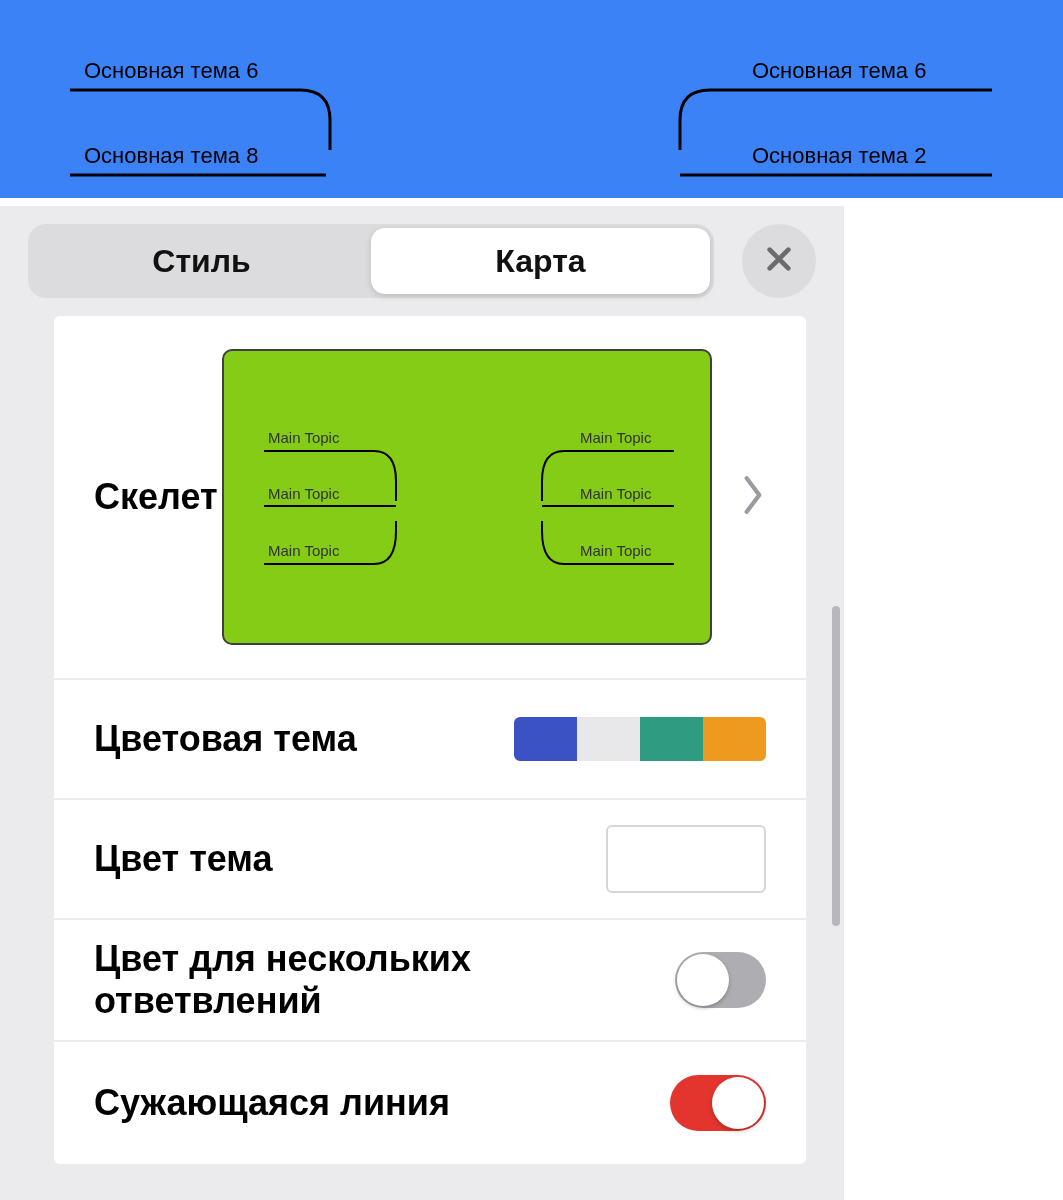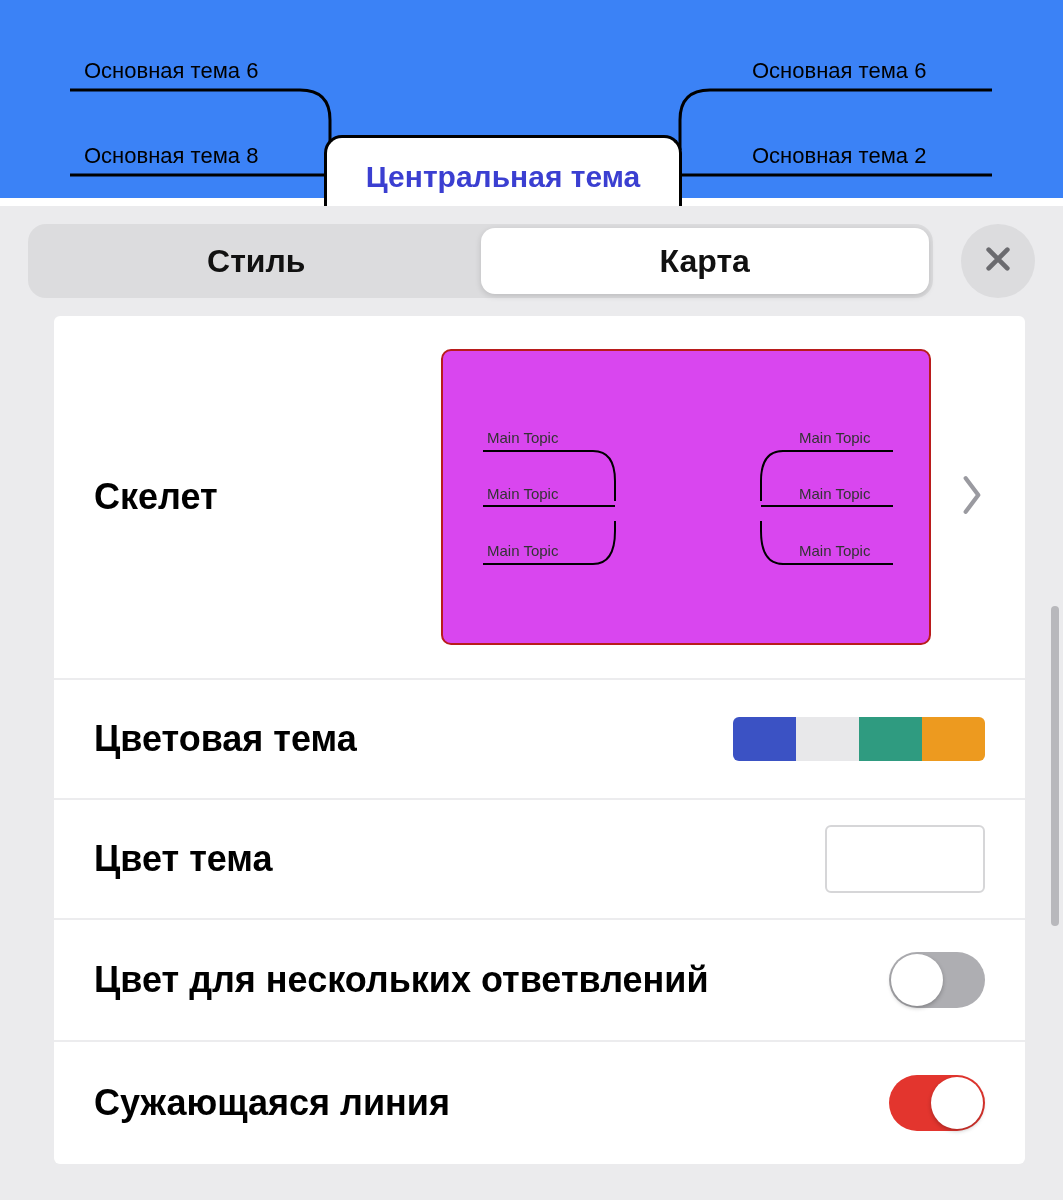--- a/index.html
+++ b/index.html
@@ -11,21 +11,21 @@
   .central-node {
     position: absolute; left: 324px; top: 135px; width: 358px; height: 80px;
     border: 3px solid #000; border-radius: 18px 18px 0 0; border-bottom: none;
     display: flex; align-items: center; justify-content: center;
     font-size: 30px; font-weight: 700; color: #3b3fd1; background: #fff;
   }
   .branch-label { position: absolute; font-size: 22px; color: #000; }
 
   
   .sheet {
-    position: absolute; left: 0; top: 206px; width: 1063px; height: 994px;
+    position: absolute; left: 0; top: 206px; width: 844px; height: 994px;
     background: #ebebed; border-top-left-radius: 0;
   }
 
   .tabbar-row { display: flex; align-items: center; padding: 18px 28px 18px 28px; gap: 28px; }
   .seg {
     flex: 1; height: 74px; background: #dcdcde; border-radius: 18px;
     display: flex; align-items: center; padding: 4px;
   }
   .seg-item {
     flex: 1; height: 66px; border-radius: 14px; display: flex; align-items: center; justify-content: center;
@@ -49,21 +49,21 @@
   .row-label { font-size: 36px; font-weight: 700; color: #000000; }
 
   .row-skeleton { height: 364px; }
   .row-color   { height: 120px; }
   .row-bg      { height: 120px; }
   .row-multi   { height: 122px; }
   .row-taper   { height: 122px; }
 
   .skeleton-right { display: flex; align-items: center; gap: 28px; }
   .skeleton-preview {
-    width: 490px; height: 296px; border: 2px solid #b91c1c; border-radius: 10px; background: #d946ef;
+    width: 490px; height: 296px; border: 2px solid #404040; border-radius: 10px; background: #84cc16;
     position: relative;
   }
   .skeleton-preview svg { position: absolute; inset: 0; }
   .sk-central {
     position: absolute; left: 172px; top: 130px; width: 146px; height: 44px;
     border: 2px solid #000; border-radius: 8px; background: #fff;
     display: flex; align-items: center; justify-content: center;
     font-size: 18px; color: #000;
   }
   .sk-label { position: absolute; font-size: 15px; color: #333; }
@@ -101,23 +101,20 @@
     <path d="M 70 175 L 326 175" stroke="#000" stroke-width="3" fill="none"></path>
 
     <path d="M 992 90 L 710 90 Q 680 90 680 120 L 680 150" stroke="#000" stroke-width="3" fill="none"></path>
 
     <path d="M 992 175 L 680 175" stroke="#000" stroke-width="3" fill="none"></path>
   </svg>
   <div class="branch-label" style="left:84px; top:58px;">Основная тема 6</div>
   <div class="branch-label" style="left:84px; top:143px;">Основная тема 8</div>
   <div class="branch-label" style="left:752px; top:58px;">Основная тема 6</div>
   <div class="branch-label" style="left:752px; top:143px;">Основная тема 2</div>
-  <div class="central-node">
-    <span>Центральная тема</span>
-  </div>
 </div>
 
 <div class="sheet">
 
   <div class="tabbar-row">
     <div class="seg">
       <div class="seg-item">
         <span>Стиль</span>
       </div>
       <div class="seg-item active">

